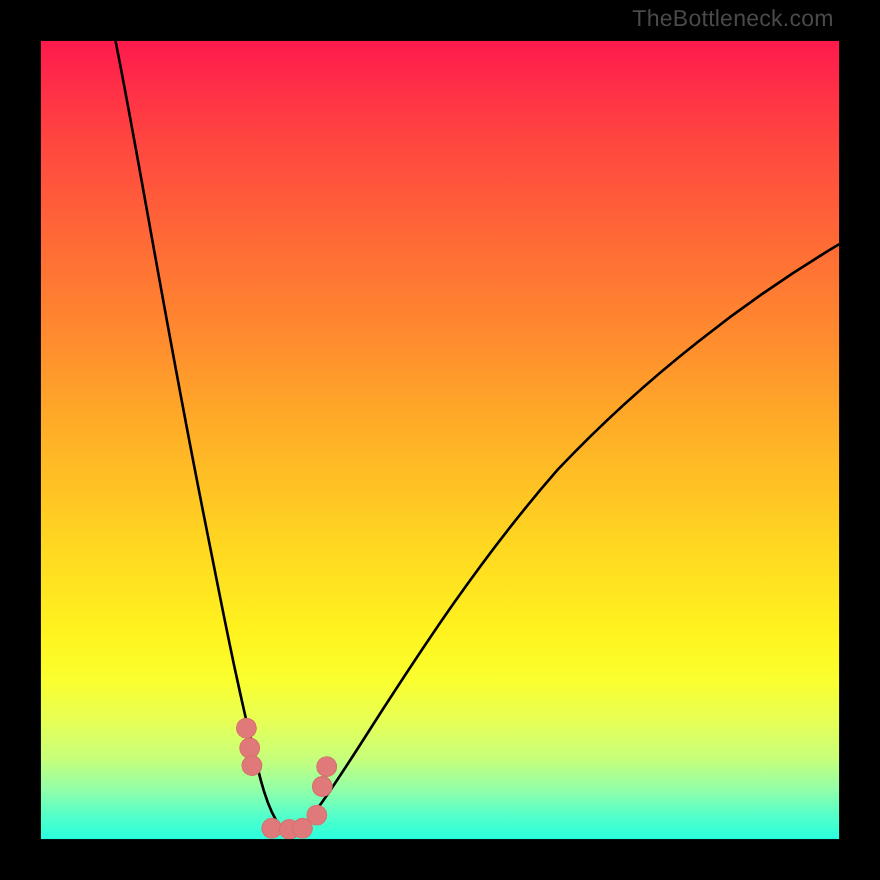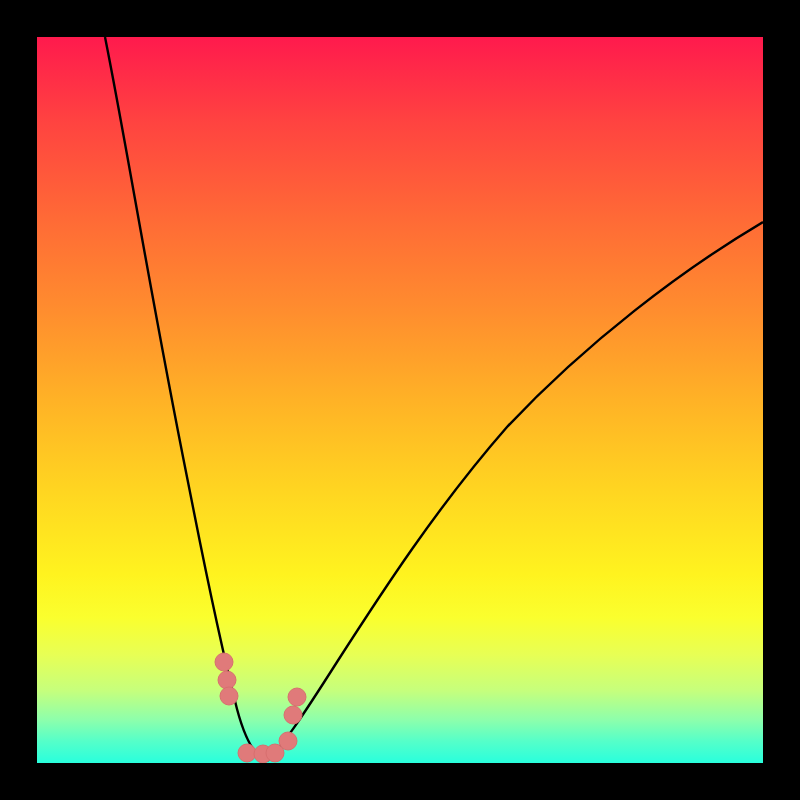--- a/index.html
+++ b/index.html
@@ -61,20 +61,21 @@
     inset: 0;
     width: 100%;
     height: 100%;
   }
 </style>
 </head>
 <body>
 
 <div class="frame">
 
+  <div class="watermark">TheBottleneck.com</div>
 
   <div class="plot-area">
     <div class="gradient-bg"></div>
 
     <svg class="curves" viewBox="0 0 726 726" preserveAspectRatio="none">
       <g>
         <path fill="none" stroke="#000000" stroke-width="2.4" d="M 68 0
                  C 90 110, 112 250, 150 440
                  C 165 515, 178 585, 200 672
                  C 208 702, 218 720, 230 724"></path>

